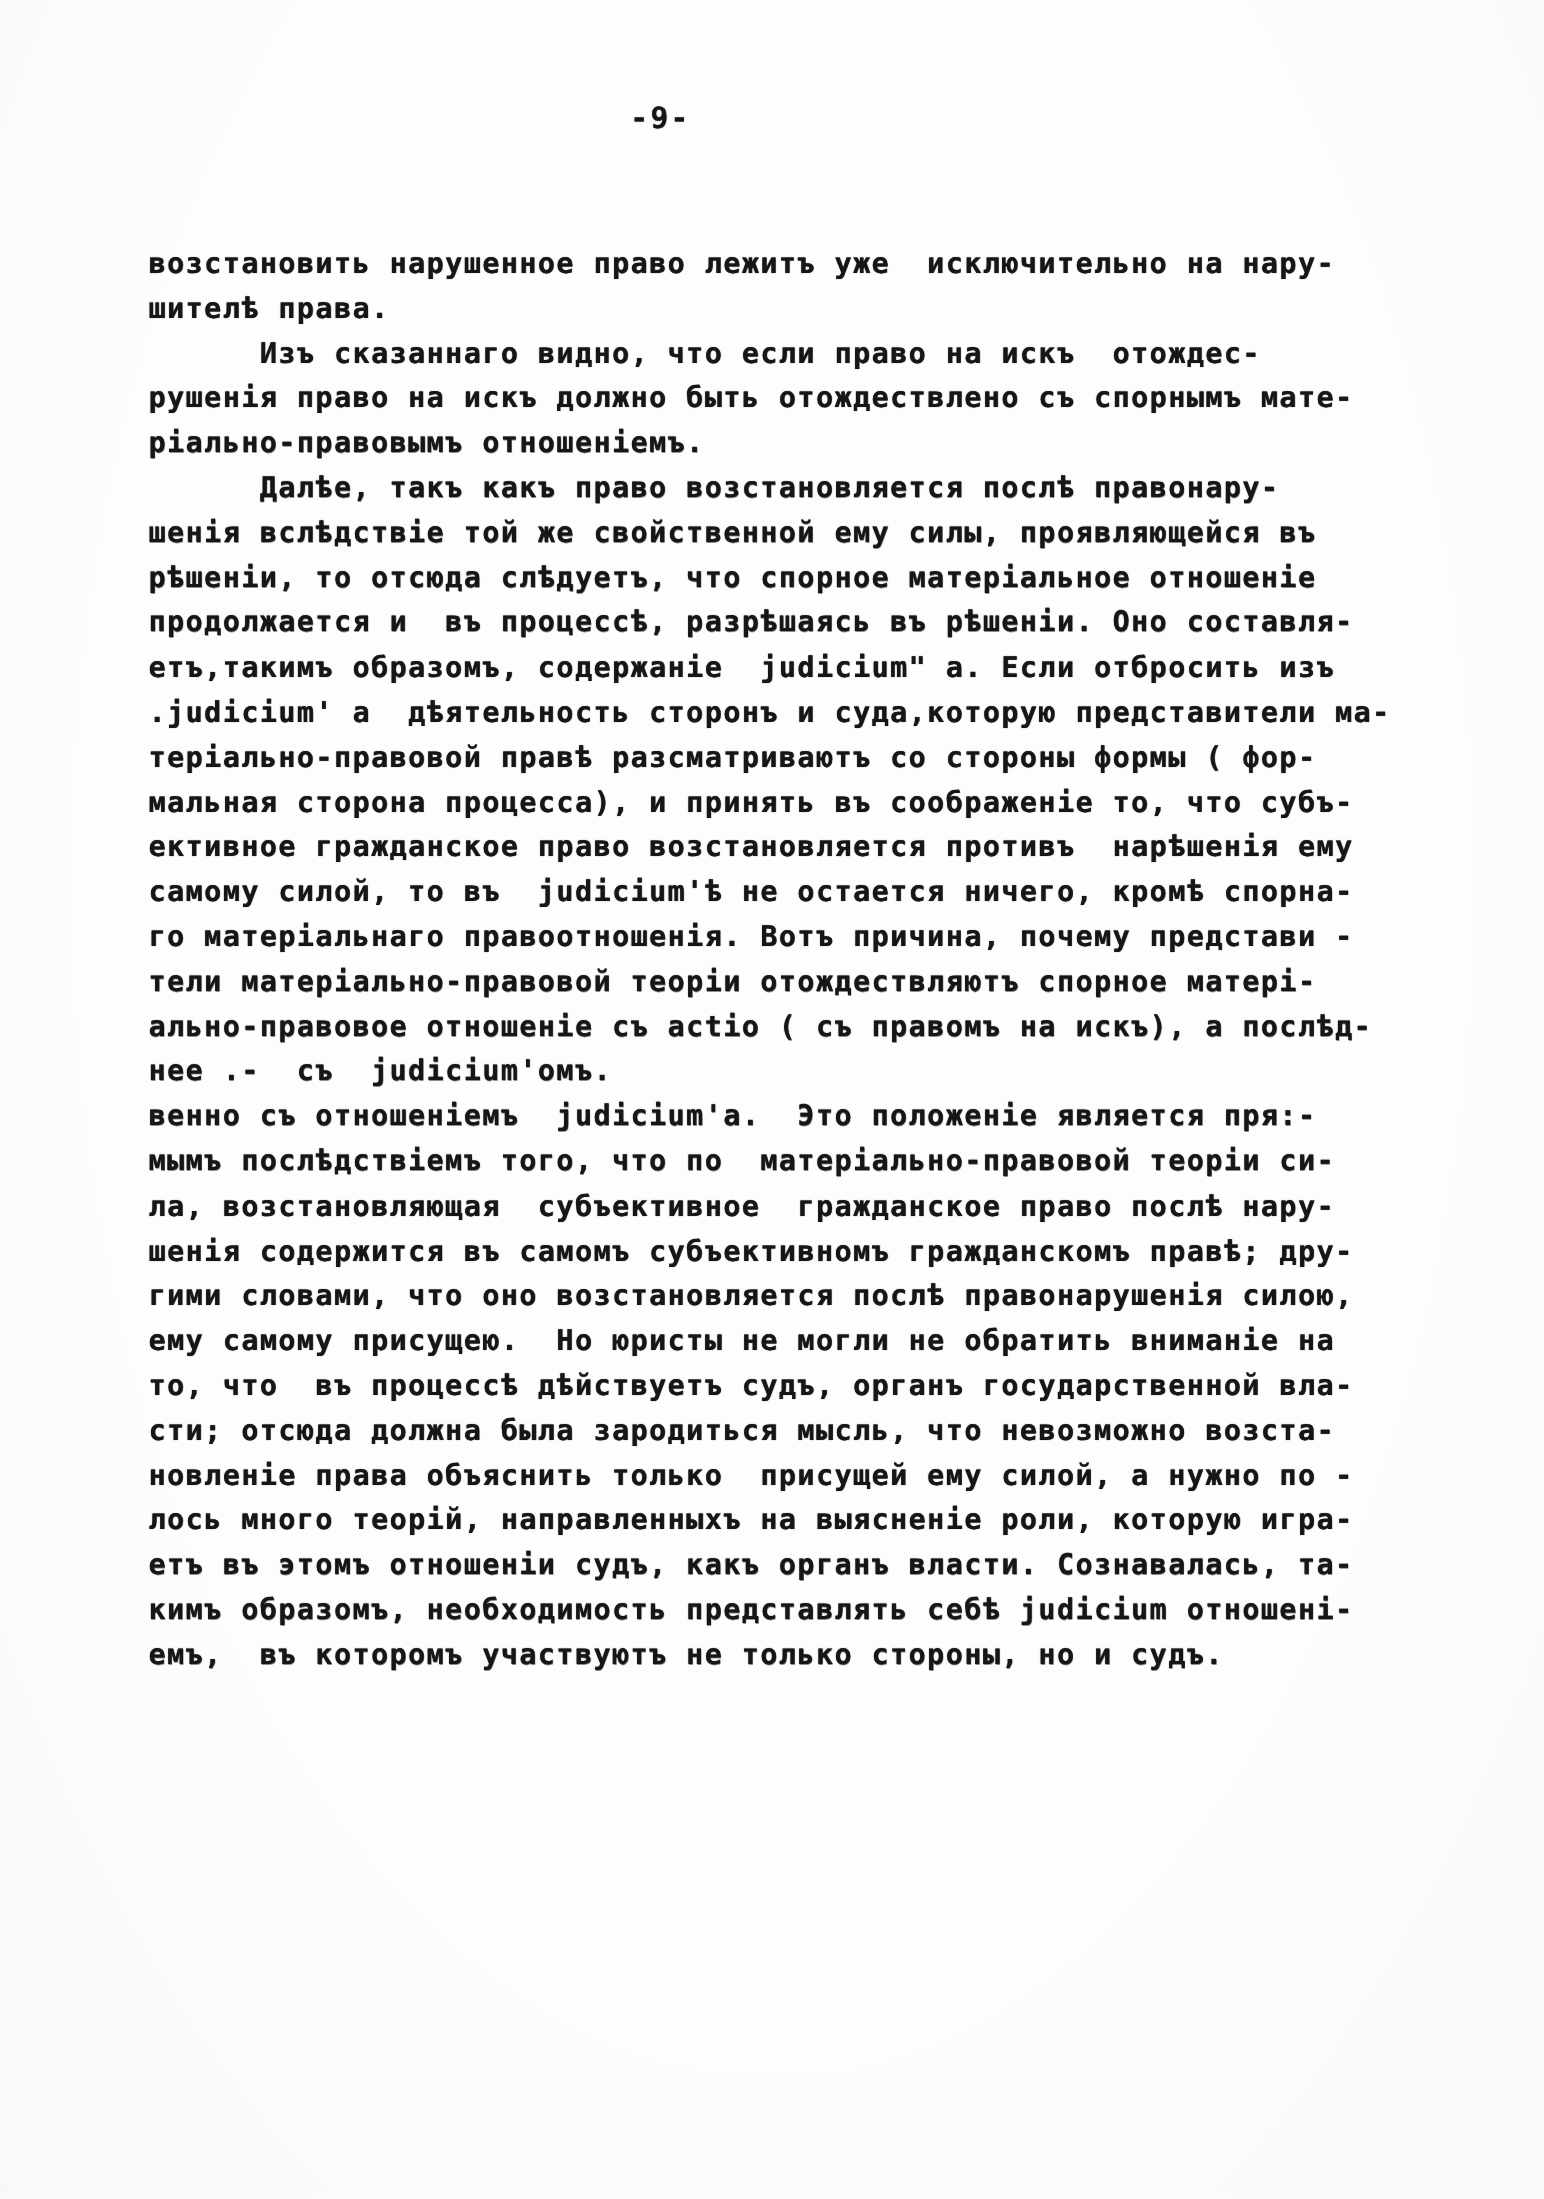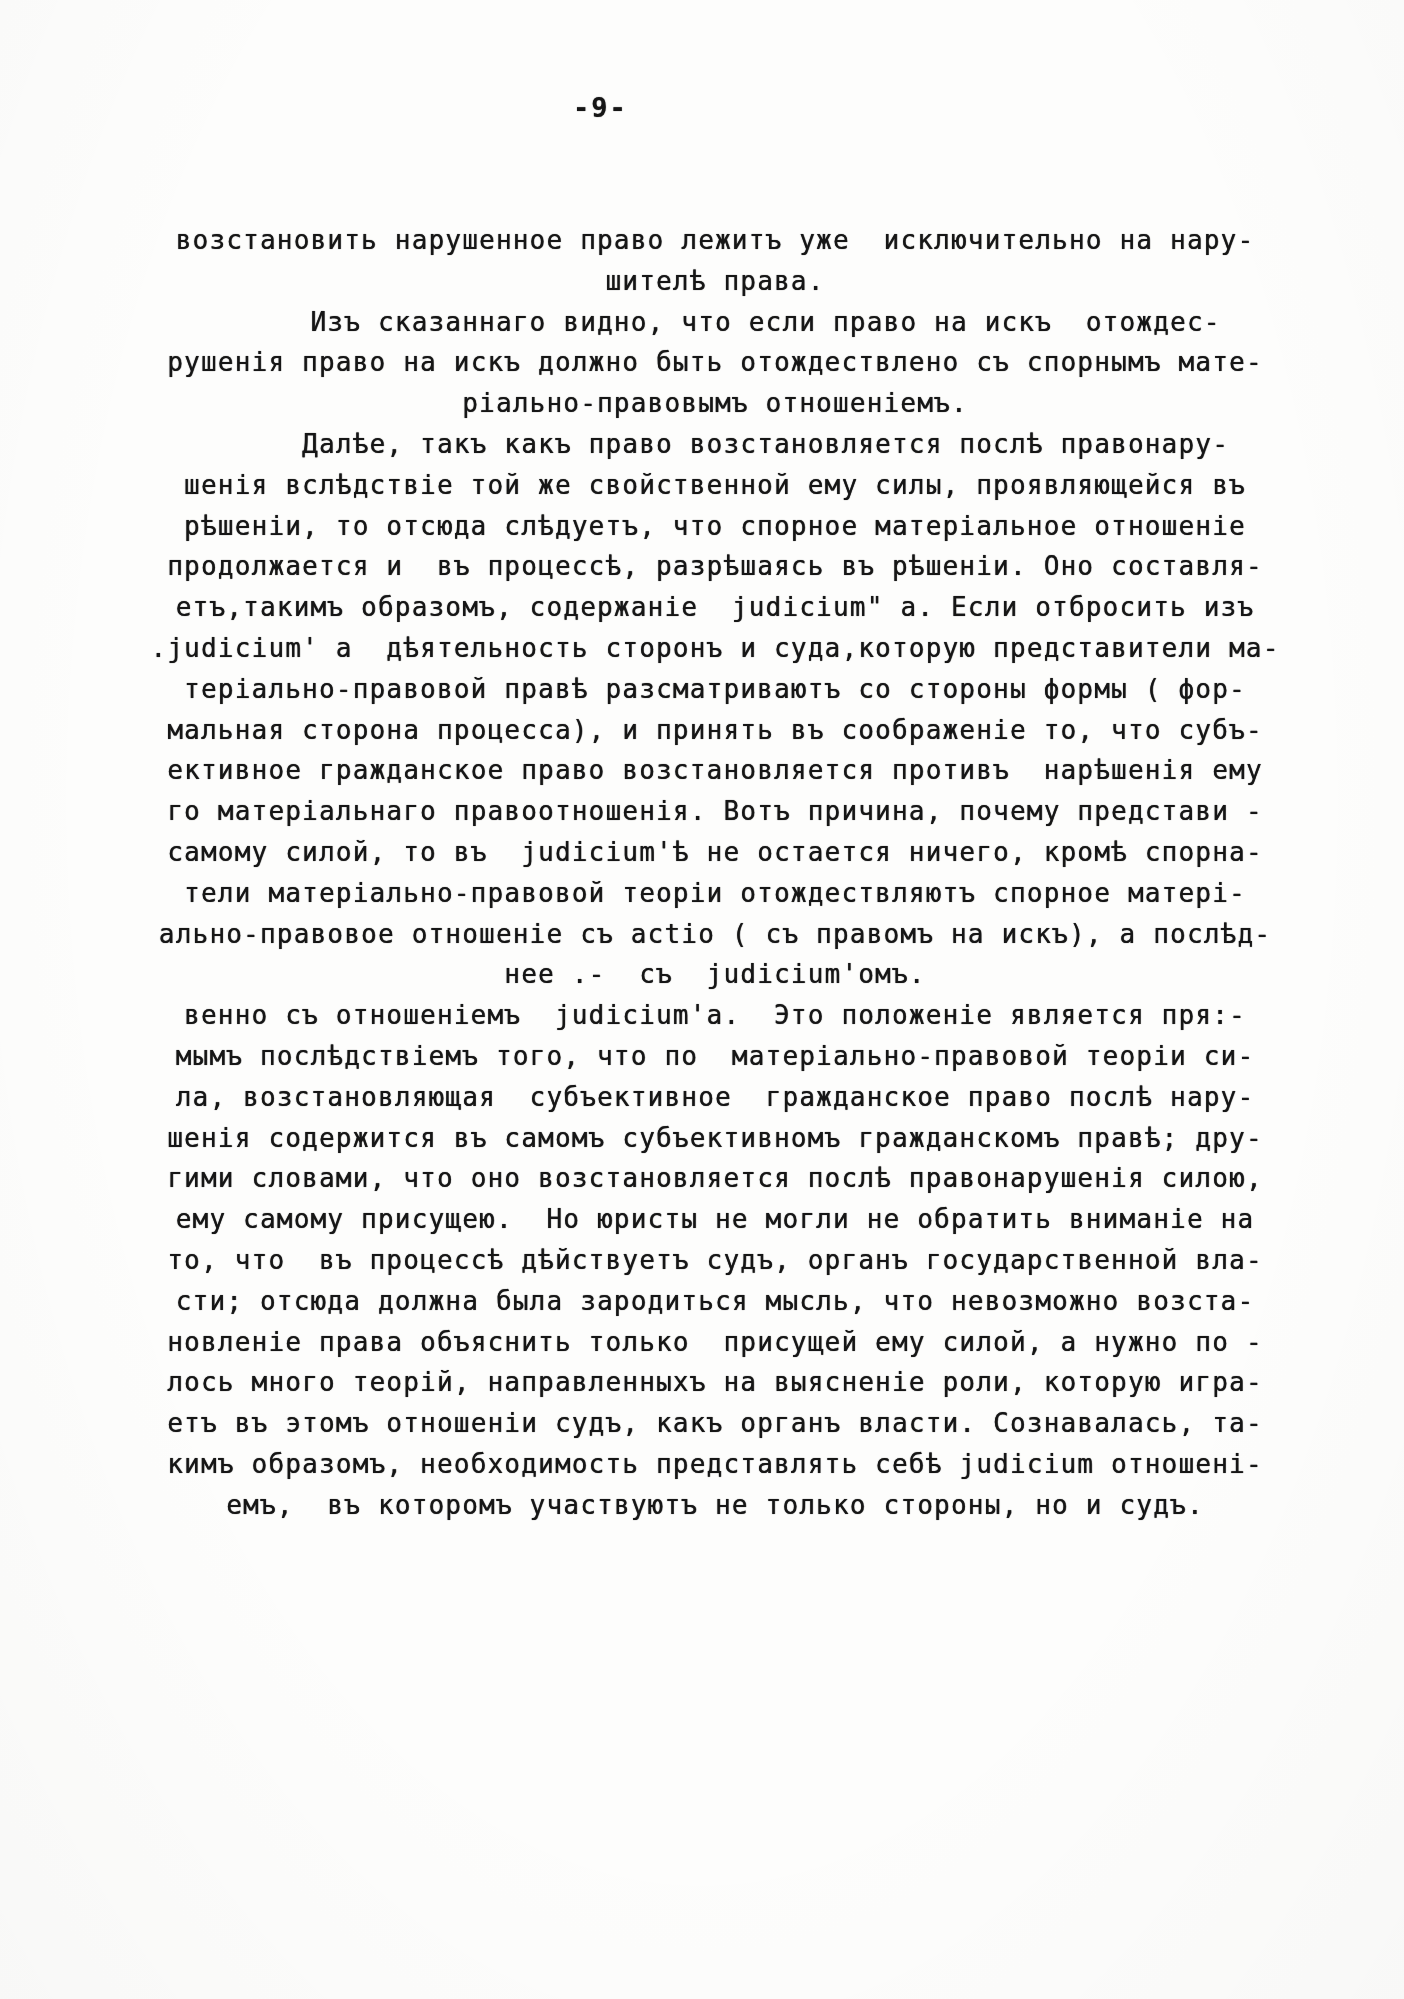--- a/index.html
+++ b/index.html
@@ -29,26 +29,25 @@
   }
   .text-block {
     position: absolute;
     left: 135px;
     top: 220px;
     width: 1160px;
   }
   .text-block .line {
     white-space: pre;
     font-size: 26px;
-    font-weight: normal;
+    font-weight: bold;
     letter-spacing: 1.2px;
     line-height: 40.8px;
     height: 40.8px;
     text-shadow: 0 0 1px rgba(10,10,10,0.7), 0.4px 0.4px 0.6px rgba(30,30,30,0.45);
-    text-align: center;
   }
 </style>
 </head>
 <body>
 
 <div class="page">
   <div class="page-number">-9-</div>
   <div class="text-block">
       <div class="line">возстановить нарушенное право лежитъ уже  исключительно на нару-</div>
       <div class="line">шителѣ права.</div>
@@ -57,22 +56,22 @@
       <div class="line">ріально-правовымъ отношеніемъ.</div>
       <div class="line">      Далѣе, такъ какъ право возстановляется послѣ правонару-</div>
       <div class="line">шенія вслѣдствіе той же свойственной ему силы, проявляющейся въ</div>
       <div class="line">рѣшеніи, то отсюда слѣдуетъ, что спорное матеріальное отношеніе</div>
       <div class="line">продолжается и  въ процессѣ, разрѣшаясь въ рѣшеніи. Оно составля-</div>
       <div class="line">етъ,такимъ образомъ, содержаніе  judicium" а. Если отбросить изъ</div>
       <div class="line">.judicium' а  дѣятельность сторонъ и суда,которую представители ма-</div>
       <div class="line">теріально-правовой правѣ разсматриваютъ со стороны формы ( фор-</div>
       <div class="line">мальная сторона процесса), и принять въ соображеніе то, что субъ-</div>
       <div class="line">ективное гражданское право возстановляется противъ  нарѣшенія ему</div>
+      <div class="line">самому силой, то въ  judicium'ѣ не остается ничего, кромѣ спорна-</div>
       <div class="line">го матеріальнаго правоотношенія. Вотъ причина, почему представи -</div>
-      <div class="line">самому силой, то въ  judicium'ѣ не остается ничего, кромѣ спорна-</div>
       <div class="line">тели матеріально-правовой теоріи отождествляютъ спорное матері-</div>
       <div class="line">ально-правовое отношеніе съ actio ( съ правомъ на искъ), а послѣд-</div>
       <div class="line">нее .-  съ  judicium'омъ.</div>
       <div class="line">венно съ отношеніемъ  judicium'а.  Это положеніе является пря:-</div>
       <div class="line">мымъ послѣдствіемъ того, что по  матеріально-правовой теоріи си-</div>
       <div class="line">ла, возстановляющая  субъективное  гражданское право послѣ нару-</div>
       <div class="line">шенія содержится въ самомъ субъективномъ гражданскомъ правѣ; дру-</div>
       <div class="line">гими словами, что оно возстановляется послѣ правонарушенія силою,</div>
       <div class="line">ему самому присущею.  Но юристы не могли не обратить вниманіе на</div>
       <div class="line">то, что  въ процессѣ дѣйствуетъ судъ, органъ государственной вла-</div>

